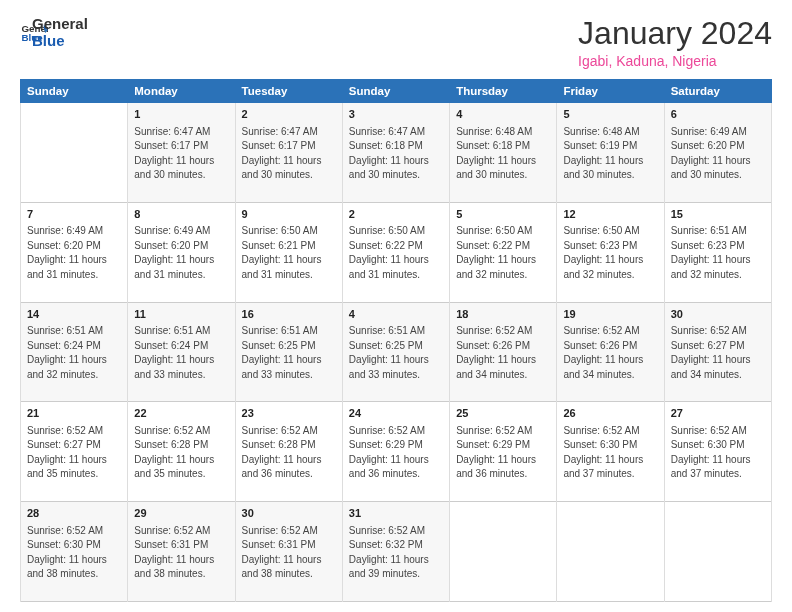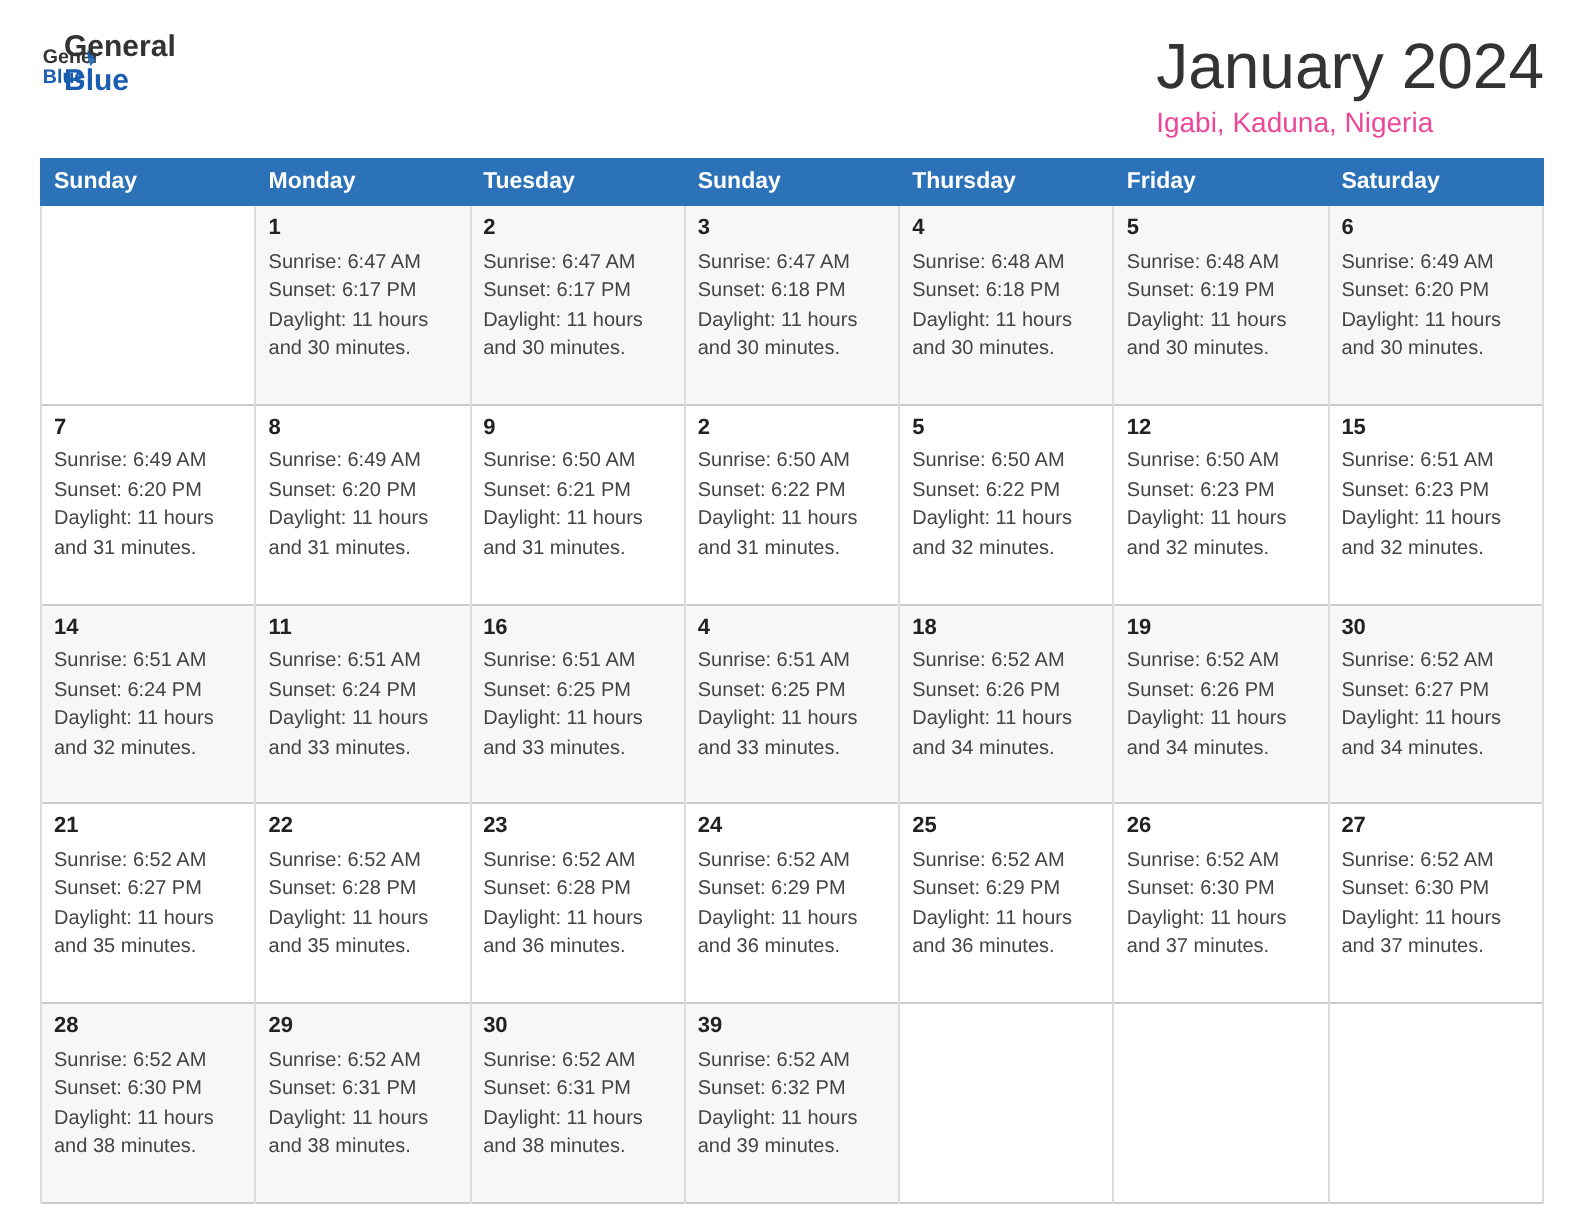--- a/index.html
+++ b/index.html
@@ -256,21 +256,21 @@
           </td>
           <td>
             <span class="day-num">29</span>
             <div class="day-info">Sunrise: 6:52 AM<br>Sunset: 6:31 PM<br>Daylight: 11 hours<br>and 38 minutes.</div>
           </td>
           <td>
             <span class="day-num">30</span>
             <div class="day-info">Sunrise: 6:52 AM<br>Sunset: 6:31 PM<br>Daylight: 11 hours<br>and 38 minutes.</div>
           </td>
           <td>
-            <span class="day-num">39</span>
+            <span class="day-num">31</span>
             <div class="day-info">Sunrise: 6:52 AM<br>Sunset: 6:32 PM<br>Daylight: 11 hours<br>and 39 minutes.</div>
           </td>
           <td class="empty"></td>
           <td class="empty"></td>
           <td class="empty"></td>
         </tr>
       </tbody>
   </table>
 </div>
 

